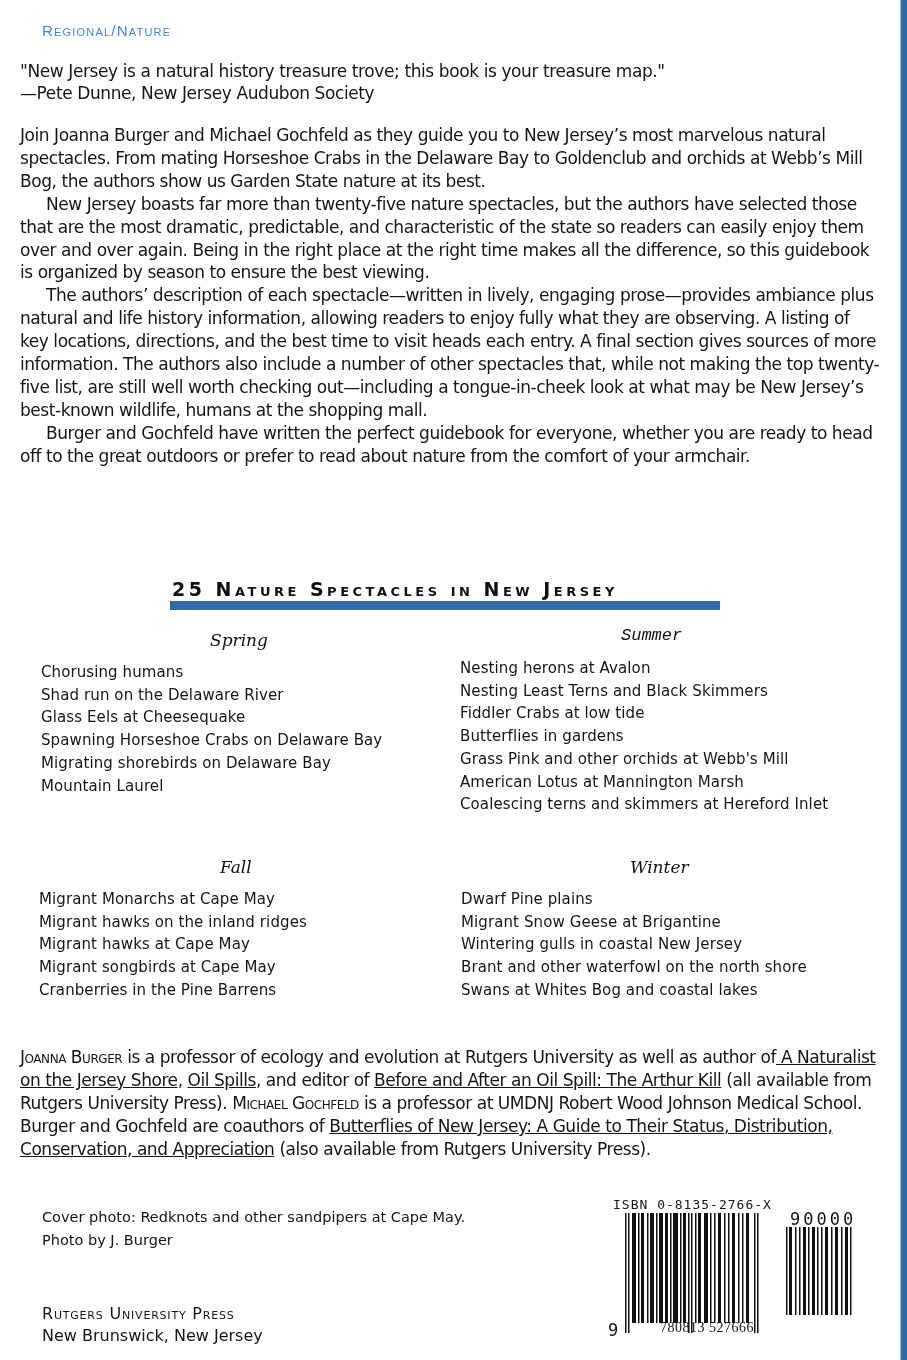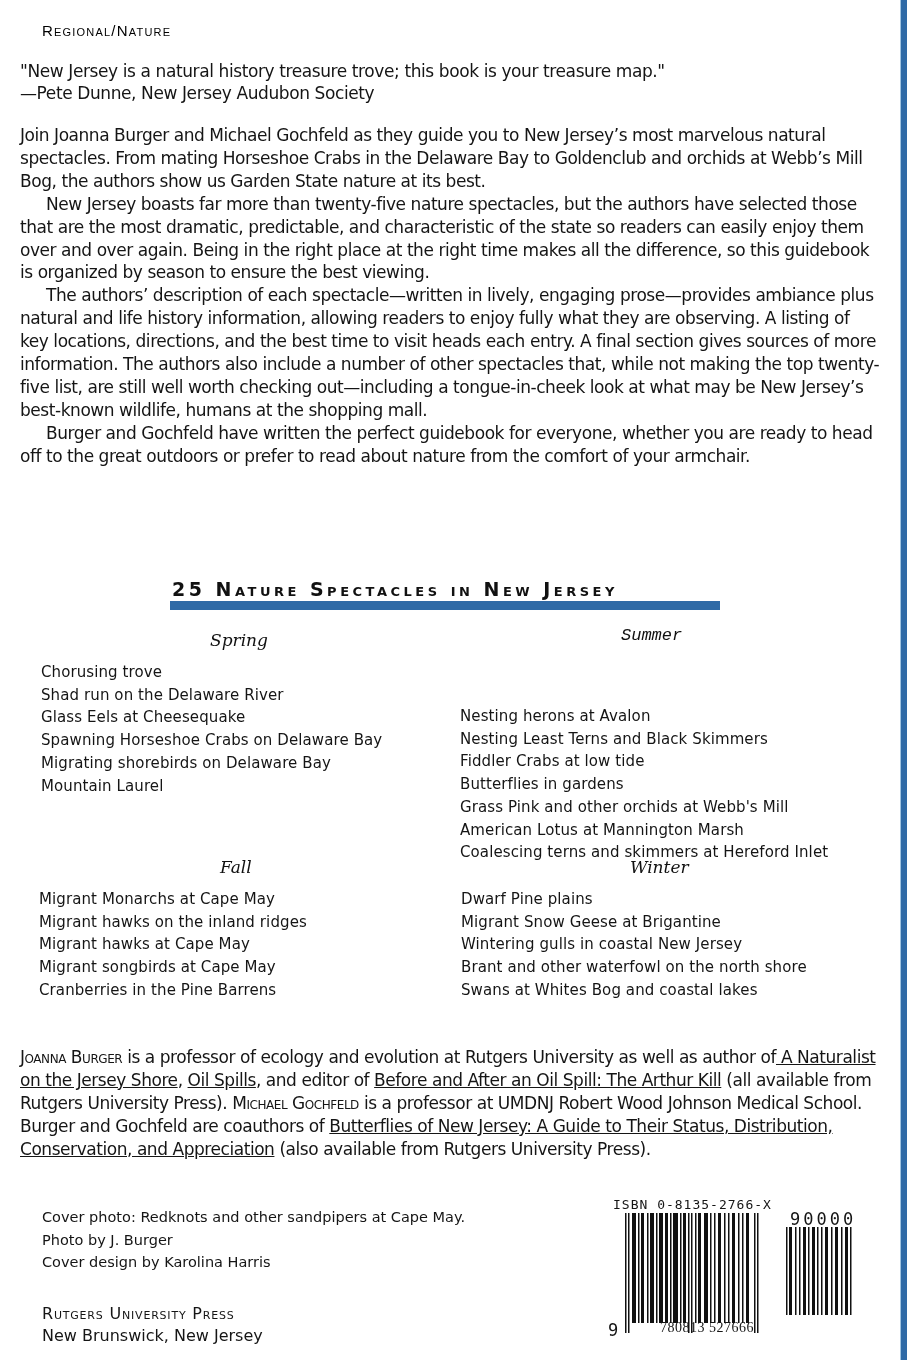--- a/index.html
+++ b/index.html
@@ -2,21 +2,21 @@
 <html><head>
   <meta charset="utf-8">
   <style>
     html, body { margin: 0; padding: 0; }
     body {
       width: 907px; height: 1360px; position: relative; overflow: hidden;
       background: #ffffff; color: #151515;
       font-family: "Liberation Sans", "DejaVu Sans", sans-serif;
     }
     .edge-strip { position: absolute; top: 0; right: 0; width: 6px; height: 1360px; background: #2f6aa6; border-left: 1px solid #9fc3e0; }
-    .category { position: absolute; left: 42px; top: 22px; font-size: 15px; letter-spacing: 1.2px; font-variant: small-caps; color: #000000; }
+    .category { position: absolute; left: 42px; top: 22px; font-size: 15px; letter-spacing: 1.2px; font-variant: small-caps; color: #3b82f6; }
     .quote { position: absolute; left: 20px; top: 60px; width: 840px; font-size: 17px; line-height: 22px; font-family: "DejaVu Sans", sans-serif; letter-spacing: -0.4px; transform-origin: left top; }
     .blurb { position: absolute; left: 20px; top: 124px; width: 860px; font-size: 17px; line-height: 22.9px; font-family: "DejaVu Sans", sans-serif; letter-spacing: -0.45px; }
     .blurb p { margin: 0; }
     .blurb p.indent { text-indent: 26px; }
     .list-title { position: absolute; left: 172px; top: 578px; font-family: "DejaVu Sans", sans-serif; font-weight: bold; font-size: 19px; letter-spacing: 3.5px; font-variant: small-caps; color: #111; white-space: nowrap; }
     .title-bar { position: absolute; left: 170px; top: 601px; width: 550px; height: 9px; background: #2f6aa6; }
     .season-head { position: absolute; font-family: "DejaVu Serif", serif; font-style: italic; font-size: 17px; color: #111; }
     .season-list { position: absolute; margin: 0; padding: 0; list-style: none; font-family: "DejaVu Sans", sans-serif; font-size: 15px; line-height: 22.7px; letter-spacing: 0.1px; }
     .bio { position: absolute; left: 20px; top: 1046px; width: 860px; font-size: 17px; line-height: 22.9px; font-family: "DejaVu Sans", sans-serif; letter-spacing: -0.45px; }
     .bio .sc { font-variant: small-caps; text-align: right; }
@@ -49,30 +49,30 @@
   <p class="indent">New Jersey boasts far more than twenty-five nature spectacles, but the authors have selected those that are the most dramatic, predictable, and characteristic of the state so readers can easily enjoy them over and over again. Being in the right place at the right time makes all the difference, so this guidebook is organized by season to ensure the best viewing.</p>
   <p class="indent">The authors’ description of each spectacle—written in lively, engaging prose—provides ambiance plus natural and life history information, allowing readers to enjoy fully what they are observing. A listing of key locations, directions, and the best time to visit heads each entry. A final section gives sources of more information. The authors also include a number of other spectacles that, while not making the top twenty-five list, are still well worth checking out—including a tongue-in-cheek look at what may be New Jersey’s best-known wildlife, humans at the shopping mall.</p>
   <p class="indent">Burger and Gochfeld have written the perfect guidebook for everyone, whether you are ready to head off to the great outdoors or prefer to read about nature from the comfort of your armchair.</p>
 </div>
 
 <div class="list-title">25 Nature Spectacles in New Jersey</div>
 <div class="title-bar"></div>
 
 <div class="season-head" style="left:210px; top:630px;">Spring</div>
 <ul class="season-list" style="left:41px; top:661px;">
-  <li>Chorusing trove</li>
+  <li>Chorusing humans</li>
   <li>Shad run on the Delaware River</li>
   <li>Glass Eels at Cheesequake</li>
   <li>Spawning Horseshoe Crabs on Delaware Bay</li>
   <li>Migrating shorebirds on Delaware Bay</li>
   <li>Mountain Laurel</li>
 </ul>
 
 <div class="season-head" style="left:621px; top:626px;font-family:Liberation Mono, monospace;">Summer</div>
-<ul class="season-list" style="left:460px; top:657px;margin-top:48px;">
+<ul class="season-list" style="left:460px; top:657px;">
   <li>Nesting herons at Avalon</li>
   <li>Nesting Least Terns and Black Skimmers</li>
   <li>Fiddler Crabs at low tide</li>
   <li>Butterflies in gardens</li>
   <li>Grass Pink and other orchids at Webb's Mill</li>
   <li>American Lotus at Mannington Marsh</li>
   <li>Coalescing terns and skimmers at Hereford Inlet</li>
 </ul>
 
 <div class="season-head" style="left:220px; top:857px;">Fall</div>
@@ -91,21 +91,20 @@
   <li>Wintering gulls in coastal New Jersey</li>
   <li>Brant and other waterfowl on the north shore</li>
   <li>Swans at Whites Bog and coastal lakes</li>
 </ul>
 
 <div class="bio"><span class="sc">Joanna Burger</span><span> is a professor of ecology and evolution at Rutgers University as well as author of</span><span class="book"> A Naturalist on the Jersey Shore</span><span>, </span><span class="book">Oil Spills</span><span>, and editor of </span><span class="book">Before and After an Oil Spill: The Arthur Kill</span><span> (all available from Rutgers University Press). </span><span class="sc">Michael Gochfeld</span><span> is a professor at UMDNJ Robert Wood Johnson Medical School. Burger and Gochfeld are coauthors of </span><span class="book">Butterflies of New Jersey: A Guide to Their Status, Distribution, Conservation, and Appreciation</span><span> (also available from Rutgers University Press).</span></div>
 
 <div class="credits">
   <div>Cover photo:  Redknots and other sandpipers at Cape May.</div>
   <div>Photo by J. Burger</div>
-  <div>Cover design by Karolina Harris</div>
 </div>
 
 <div class="publisher">
   <div class="name">Rutgers University Press</div>
   <div>New Brunswick, New Jersey</div>
 </div>
 
 <div class="isbn-label">ISBN 0-8135-2766-X</div>
 <div class="price-code">90000</div>
 

